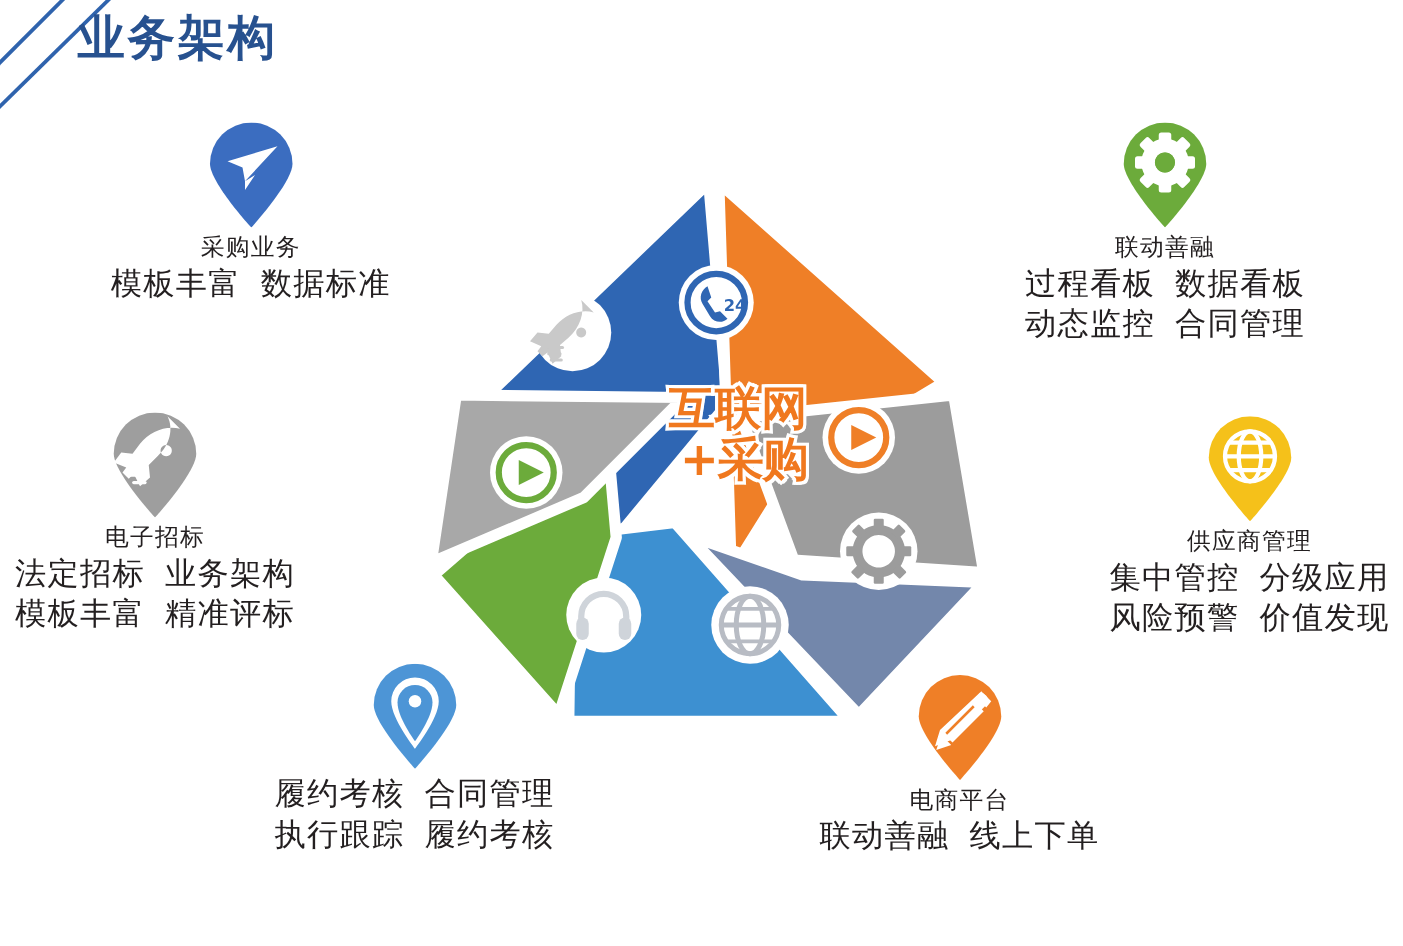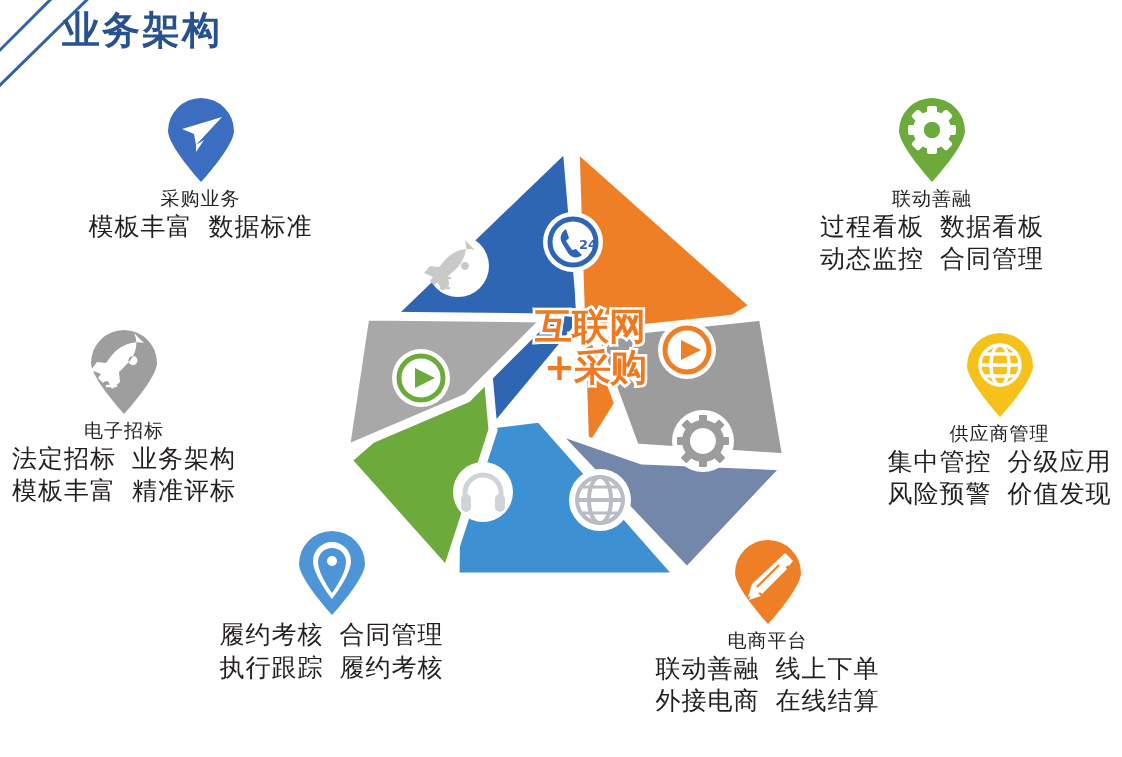--- a/index.html
+++ b/index.html
@@ -202,21 +202,20 @@
   <div class="node" id="node-ecommerce">
     <svg class="pin" viewBox="0 0 76 84">
       <path fill="#ef7f27" d="M38,84 C38,84 71,48 71,33 A33,33 0 1,0 5,33 C5,48 38,84 38,84 Z"></path>
       <path fill="#ffffff" d="M54,14 a8,8 0 0,1 7,8 l-30,30 -13,5 4,-13 z M50,20 l9,8 M22,45 l9,8"></path>
       <path fill="#ffffff" d="M55,13 l8,8 -4,5 -8,-8 z M49,21 l8,8 -25,25 -8,-8 z M23,48 l8,8 -12,4 z"></path>
       <line x1="49" y1="25" x2="27" y2="47" stroke="#ef7f27" stroke-width="2"></line>
     </svg>
     <div class="node-text">
       <div class="node-title">电商平台</div>
       <div class="node-line"><span>联动善融</span><span class="gap"></span><span>线上下单</span></div>
-      <div class="node-line"><span>外接电商</span><span class="gap"></span><span>在线结算</span></div>
     </div>
   </div>
 
   <div class="node" id="node-supplier">
     <svg class="pin" viewBox="0 0 76 84">
       <path fill="#f5c11a" d="M38,84 C38,84 71,48 71,33 A33,33 0 1,0 5,33 C5,48 38,84 38,84 Z"></path>
       <g fill="none" stroke="#ffffff" stroke-width="3.4">
         <circle cx="38" cy="32" r="20"></circle>
         <ellipse cx="38" cy="32" rx="9" ry="20"></ellipse>
         <line x1="18" y1="32" x2="58" y2="32"></line>

